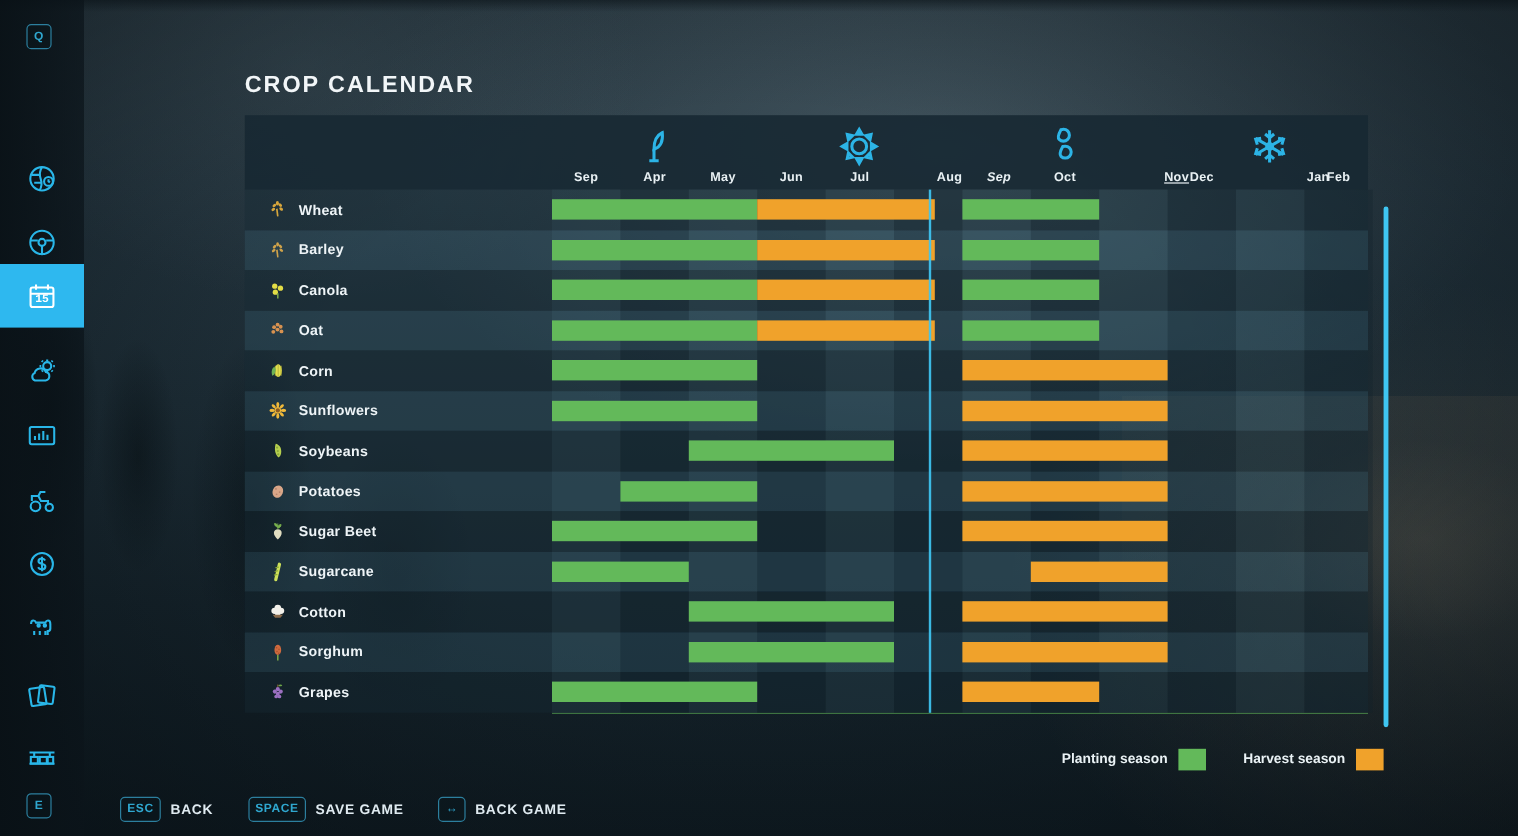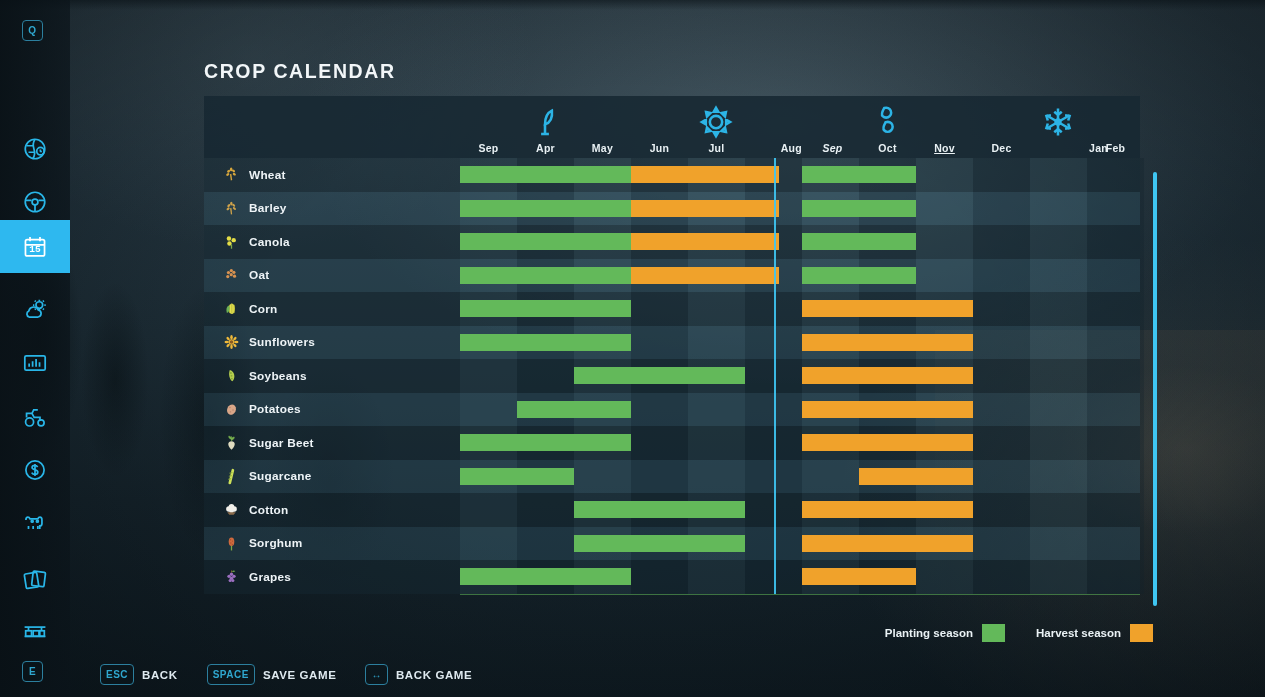--- a/index.html
+++ b/index.html
@@ -300,21 +300,21 @@
         </svg>
       </div>
       <div class="month-lbl" style="left: 256px;">Sep</div>
       <div class="month-lbl" style="left: 313px;">Apr</div>
       <div class="month-lbl" style="left: 370px;">May</div>
       <div class="month-lbl" style="left: 427px;">Jun</div>
       <div class="month-lbl" style="left: 484px;">Jul</div>
       <div class="month-lbl" style="left: 541px; text-align: right;">Aug</div>
       <div class="month-lbl" style="left: 600px; font-style: italic;">Sep</div>
       <div class="month-lbl" style="left: 655px;">Oct</div>
-      <div class="month-lbl" style="left: 712px; text-decoration: underline;">Nov</div>
+      <div class="month-lbl" style="left: 748px; text-decoration: underline;">Nov</div>
       <div class="month-lbl" style="left: 769px;">Dec</div>
       <div class="month-lbl" style="left: 866px;">Jan</div>
       <div class="month-lbl" style="left: 883px;">Feb</div>
     </div>
   <div id="cal-body">
       <div class="colband b" style="left: 883px;"></div>
       <div class="colband a" style="left: 826px;"></div>
       <div class="colband b" style="left: 769px;"></div>
       <div class="colband a" style="left: 712px;"></div>
       <div class="colband b" style="left: 655px;"></div>

